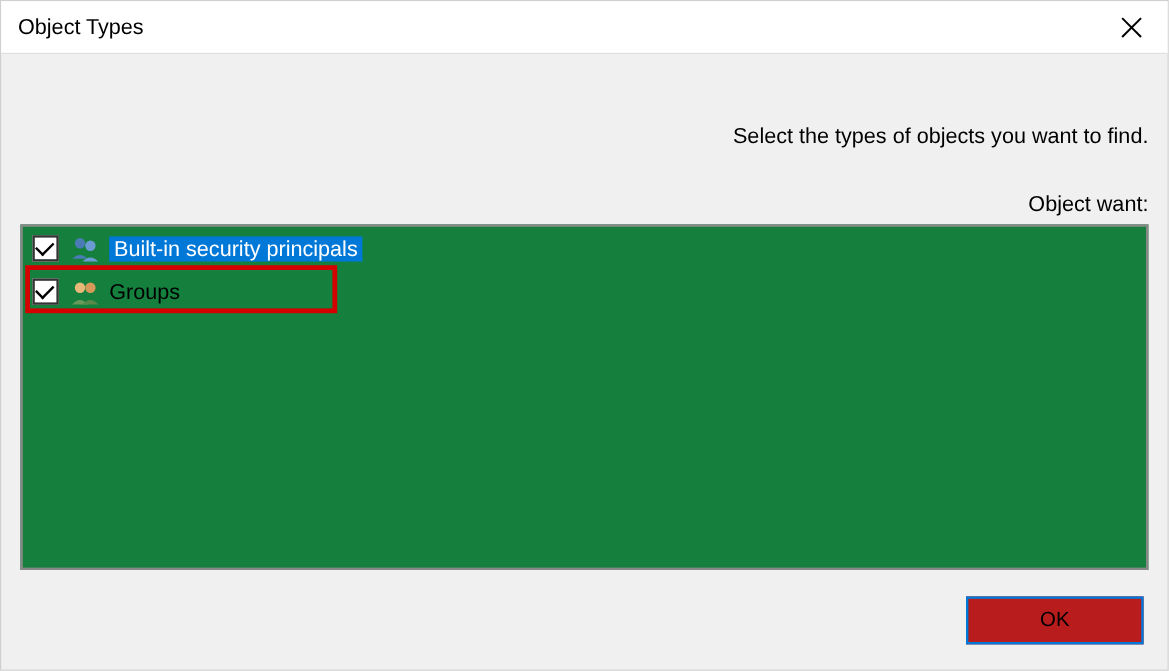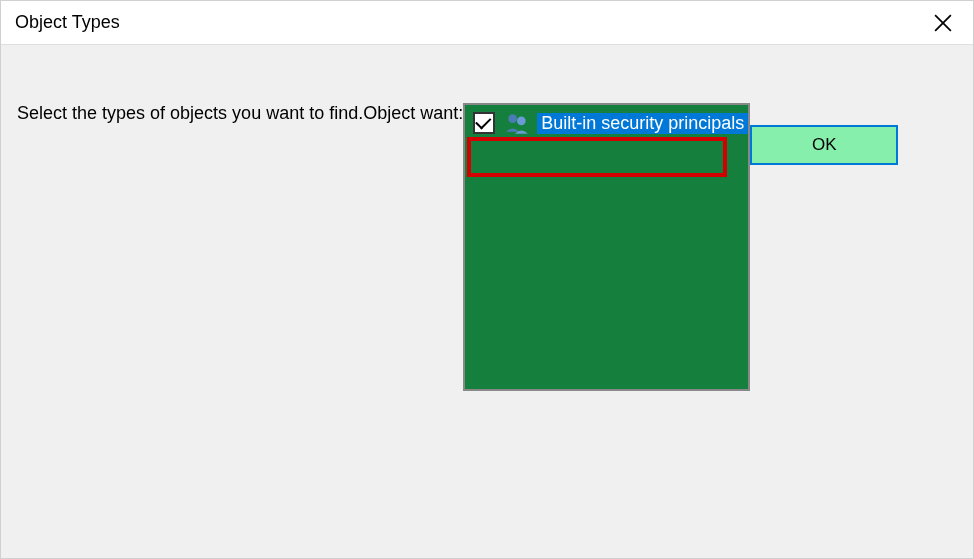--- a/index.html
+++ b/index.html
@@ -46,21 +46,21 @@
       cursor: pointer;
     }
     .close-btn svg {
       width: 18px;
       height: 18px;
     }
     .content {
       flex: 1;
       padding: 30px 16px 16px 16px;
       display: flex;
-      flex-direction: row;
+      flex-direction: column;
       text-align: right;
     }
     .instruction {
       font-size: 18px;
       color: #000;
       margin-bottom: 36px;
     }
     .section-label {
       font-size: 18px;
       color: #000;
@@ -127,21 +127,21 @@
       display: flex;
       justify-content: flex-end;
       gap: 14px;
       margin-top: 22px;
       padding-right: 4px;
     }
     .btn {
       width: 148px;
       height: 40px;
       font-size: 17px;
-      background: #86efac;
+      background: #b91c1c;
       border: 1px solid #adadad;
       cursor: pointer;
       display: flex;
       align-items: center;
       justify-content: center;
     }
     .btn.primary {
       border: 2px solid #0078d7;
     }
   </style>
@@ -173,20 +173,32 @@
               <circle cx="16" cy="10" r="4" fill="#6a9bd5"></circle>
               <path d="M2 20 Q8 14 14 20" fill="#4a7bb5"></path>
               <path d="M10 22 Q16 16 22 22" fill="#6a9bd5"></path>
             </svg>
         </div>
         <span class="item-label selected">Built-in security principals</span>
       </div>
 
 
 
+      <div class="list-item">
+        <div class="checkbox checked"></div>
+        <div class="item-icon">
+          <svg viewBox="0 0 24 24" width="26" height="26">
+              <circle cx="8" cy="9" r="4" fill="#e8b878"></circle>
+              <circle cx="16" cy="9" r="4" fill="#d89858"></circle>
+              <path d="M2 22 Q8 15 14 22" fill="#6a9a5a"></path>
+              <path d="M10 22 Q16 15 22 22" fill="#5a8a4a"></path>
+            </svg>
+        </div>
+        <span class="item-label">Groups</span>
+      </div>
 
 
       <div class="highlight-box" style="left:2px; top:32px; width:260px; height:40px;"></div>
     </div>
 
     <div class="button-row">
       <div class="btn primary">
           <span>OK</span>
         </div>
     </div>

